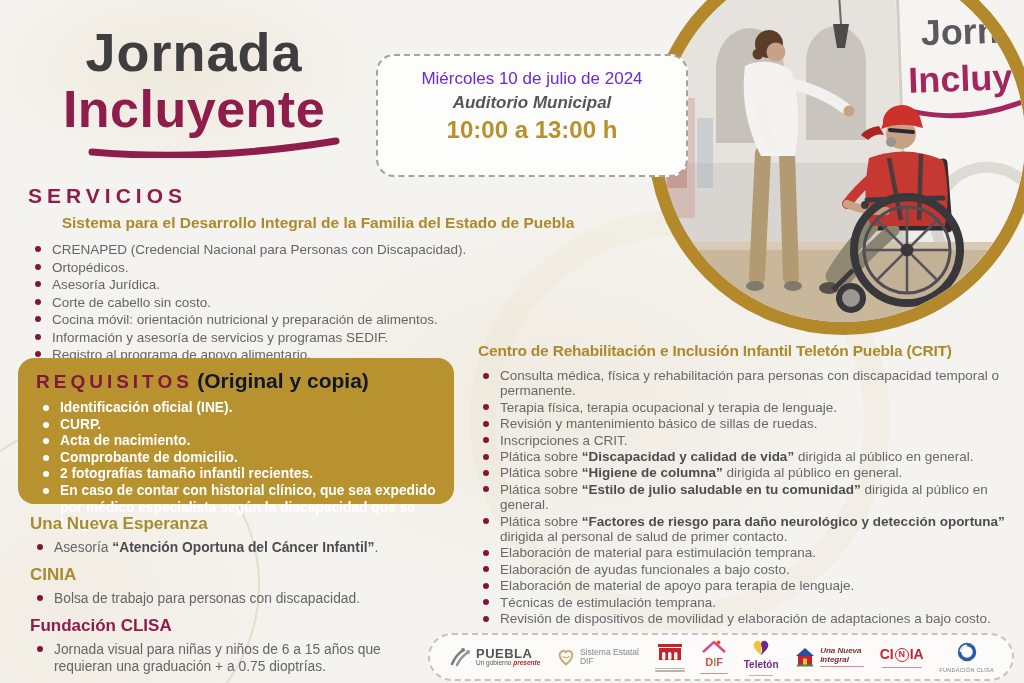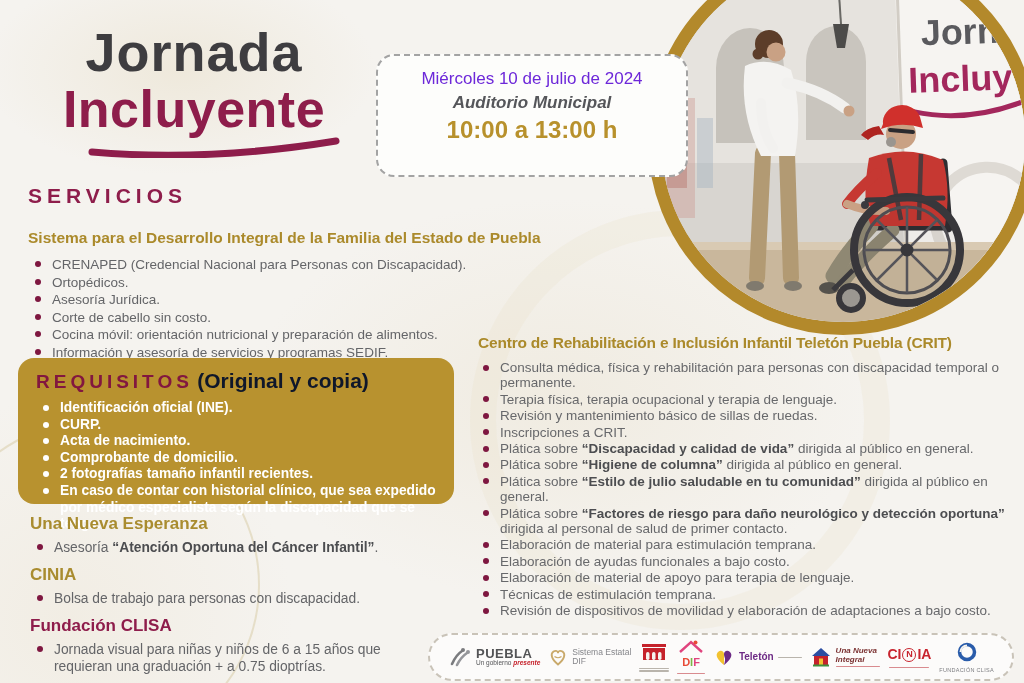--- a/index.html
+++ b/index.html
@@ -43,40 +43,40 @@
   
   ul.blist { list-style:none; }
   ul.blist li { position:relative; padding-left:24px; }
   ul.blist li::before { content:""; position:absolute; left:7px; top:5px;
     width:6px; height:6px; border-radius:50%; background:#7e1740; }
   ul.blist b { font-weight:700; color:#4c4d50; }
 
   
   .services { position:absolute; left:28px; top:184px; width:580px; z-index:2; }
   .services h2 { font-size:21px; font-weight:800; letter-spacing:5px; color:#8e1d4b; }
-  .services h3 { font-size:15.5px; font-weight:800; color:#ab8a2b; margin-top:21px; white-space:nowrap; }
+  .services h3 { font-size:15.5px; font-weight:800; color:#ab8a2b; margin-top:6px; white-space:nowrap;text-align:center; }
   .services ul { margin-top:9px; font-size:13.5px; color:#646568; line-height:17.5px; }
 
   
   .requisitos { position:absolute; left:18px; top:358px; width:436px; height:146px; z-index:2;
     background:#b8922f; border-radius:16px; padding:11px 12px 0 18px; }
   .req-h { font-size:19px; font-weight:800; letter-spacing:4px; color:#82173f; }
   .req-note { font-size:21px; font-weight:700; color:#0f172a; }
   .requisitos ul { margin-top:7px; font-size:13.8px; font-weight:700; color:#ffffff; line-height:16.6px; }
   .requisitos ul li::before { background:#ffffff; }
 
   
   .orgs { position:absolute; left:30px; top:514px; width:396px; z-index:2; }
   .orgs h2 { font-size:17px; font-weight:800; }
   .orgs h2.gold { color:#a98c2f; }
   .orgs h2.maroon { color:#8e1d4b; }
   .orgs ul { margin:5px 0 9px 0; font-size:13.8px; color:#646568; line-height:17px; }
 
   
-  .crit { position:absolute; left:478px; top:334px; width:546px; z-index:2; }
+  .crit { position:absolute; left:478px; top:342px; width:546px; z-index:2; }
   .crit h2 { font-size:15.5px; font-weight:800; color:#ab8a2b; white-space:nowrap; letter-spacing:-0.2px; }
   .crit ul { margin-top:8px; font-size:13.5px; color:#67686b; line-height:15.4px; }
   .crit ul li { margin-top:1px; padding-left:22px; }
   .crit ul li::before { top:4.5px; left:5px; }
 
   
   .logos { position:absolute; left:428px; top:633px; width:586px; height:48px; z-index:2;
     border:2px dashed #c9c3b8; border-radius:24px; background:rgba(255,255,255,.65);
     display:flex; align-items:center; justify-content:space-between; padding:0 18px; }
   .logo { display:flex; align-items:center; gap:4px; }
@@ -84,21 +84,21 @@
   .puebla-name { font-size:13px; font-weight:900; color:#535456; letter-spacing:.5px; }
   .puebla-sub { font-size:6.5px; color:#535456; }
   .puebla-sub b { color:#c5222b; font-style:italic; }
   .dif-txt { font-size:8.5px; color:#85868a; }
   .bars { display:flex; flex-direction:column; gap:1px; margin-top:1px; }
   .bars span { display:block; height:1.5px; background:#b9b4ac; border-radius:1px; }
   .bars.red span { background:#d98b8f; }
   .difm { display:flex; flex-direction:column; align-items:center; }
   .difm-letters { font-size:11px; font-weight:800; margin-top:-2px; }
   .difm-letters .l1{color:#e84b37;} .difm-letters .l2{color:#7ab648;} .difm-letters .l3{color:#e0447e;}
-  .tele { display:flex; flex-direction:row; align-items:center; }
+  .tele { display:flex; flex-direction:column; align-items:center; }
   .tele-name { font-size:10px; font-weight:800; color:#6d2a85; margin-top:-1px; }
   .une-txt { font-size:8px; font-weight:700; font-style:italic; color:#7a3030; line-height:1.1; }
   .cinia { display:flex; flex-direction:column; align-items:center; }
   .cinia-name { font-size:14px; font-weight:800; color:#c8242e; display:flex; align-items:flex-end; gap:1px; }
   .cinia-name .n { width:14px; height:14px; border:1.6px solid #c8242e; border-radius:50%;
      font-size:9px; line-height:11px; text-align:center; }
   .clisa { display:flex; flex-direction:column; align-items:center; }
   .clisa-name { font-size:5.5px; color:#7c7d80; margin-top:1px; letter-spacing:.3px; }
 </style>
 </head>

